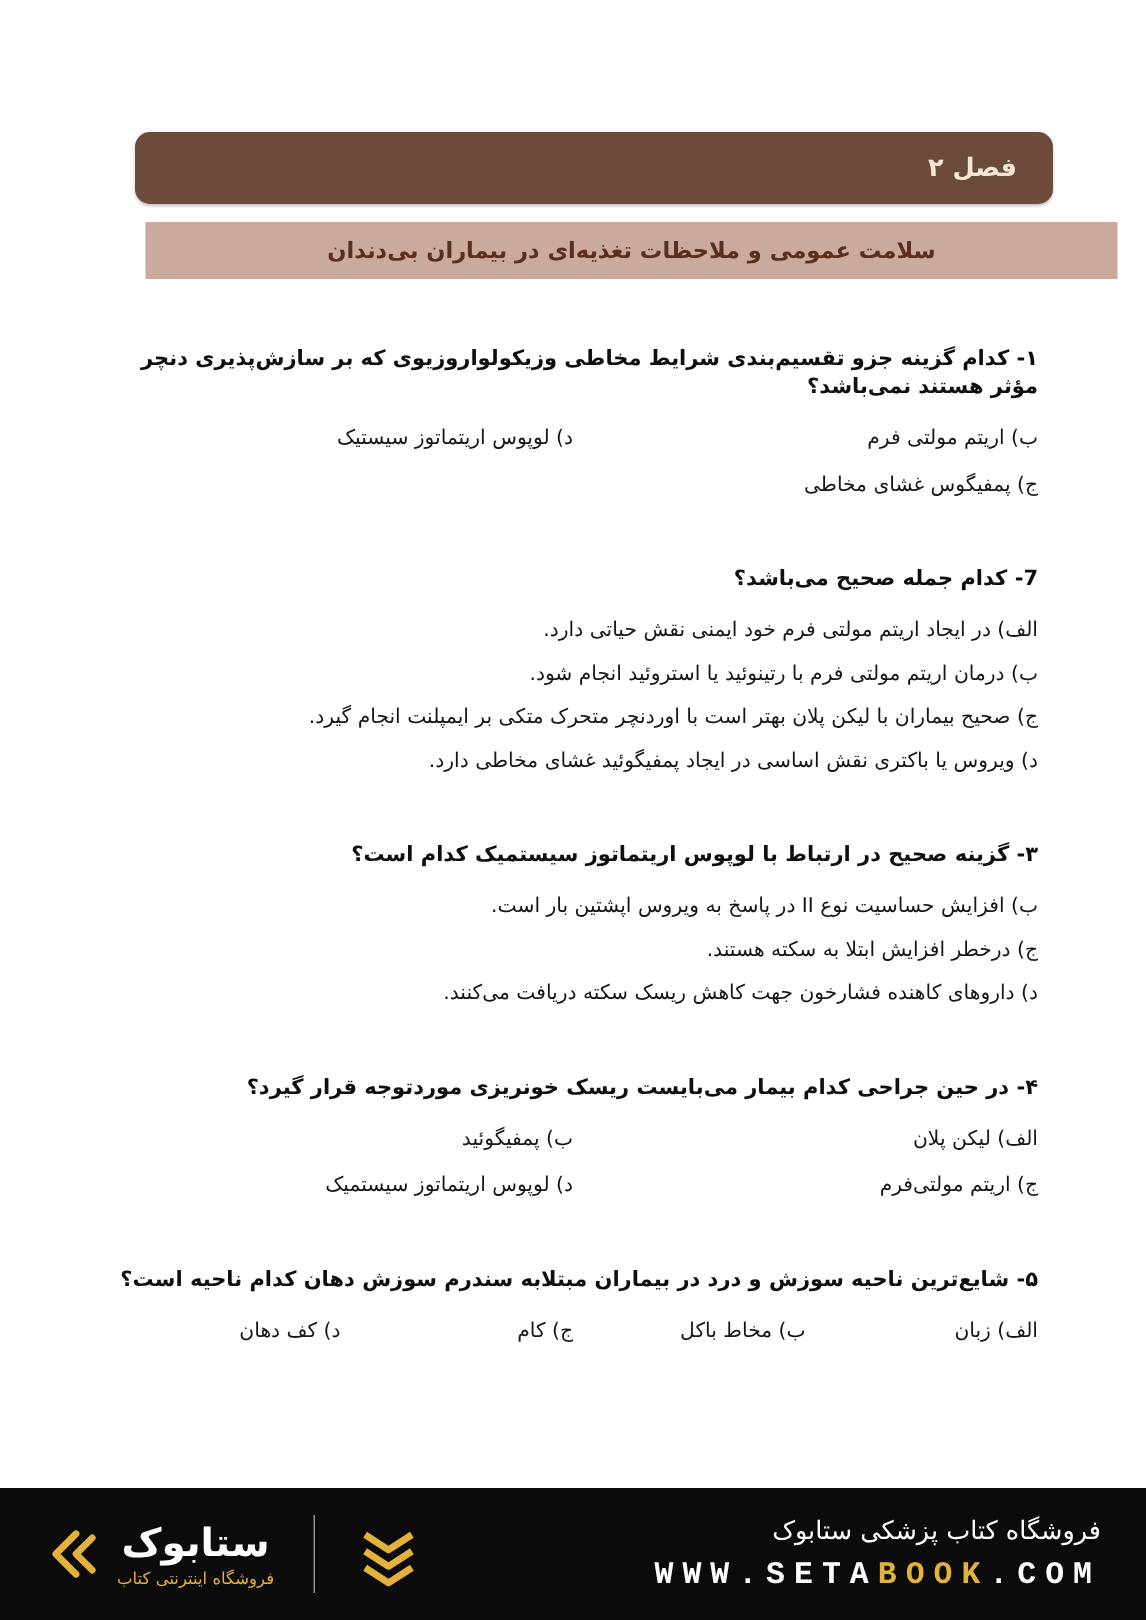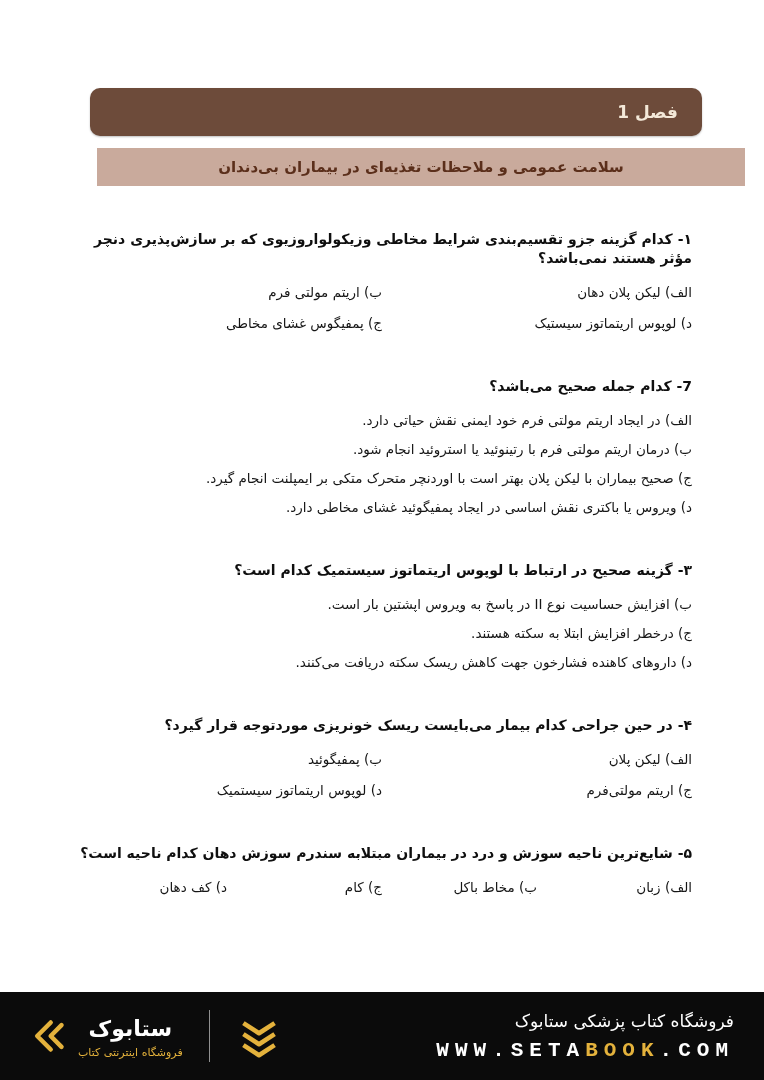--- a/index.html
+++ b/index.html
@@ -89,21 +89,21 @@
     padding:0 30px;
   }
   .footer-left {
     display:flex;
     align-items:center;
     gap:12px;
   }
   .brand-stack { display:flex; flex-direction:column; align-items:center; direction:rtl; }
   .brand-name {
     color:#ffffff;
-    font-size:22px;
+    font-size:26px;
     font-weight:bold;
     line-height:30px;
   }
   .brand-tagline {
     color:#e4b23c;
     font-size:11px;
     margin-top:2px;
   }
   .footer-divider {
     width:1px; height:52px;
@@ -131,33 +131,32 @@
     font-family:Liberation Mono, monospace;
     margin-left:44px;
   }
   .store-url .url-highlight { color:#e4b23c; }
   .logo-icon svg, .book-icon svg { display:block; }
 </style>
 </head>
 <body>
 
 <div class="chapter-bar">
-  <span class="chapter-label">فصل 1</span>
+  <span class="chapter-label">فصل ۲</span>
 </div>
 
 <div class="section-bar">
   <span class="section-title">سلامت عمومی و ملاحظات تغذیه‌ای در بیماران بی‌دندان</span>
 </div>
 
 <div class="questions">
 
   <section class="question">
     <p class="q-text">۱- کدام گزینه جزو تقسیم‌بندی شرایط مخاطی وزیکولواروزیوی که بر سازش‌پذیری دنچر مؤثر هستند نمی‌باشد؟</p>
     <div class="opts-grid-2">
-      <span class="opt">الف) لیکن پلان دهان</span>
       <span class="opt">ب) اریتم مولتی فرم</span>
       <span class="opt">د) لوپوس اریتماتوز سیستیک</span>
       <span class="opt">ج) پمفیگوس غشای مخاطی</span>
     </div>
   </section>
 
   <section class="question">
     <p class="q-text">7- کدام جمله صحیح می‌باشد؟</p>
     <div class="opts-stack">
       <span class="opt">الف) در ایجاد اریتم مولتی فرم خود ایمنی نقش حیاتی دارد.</span>

